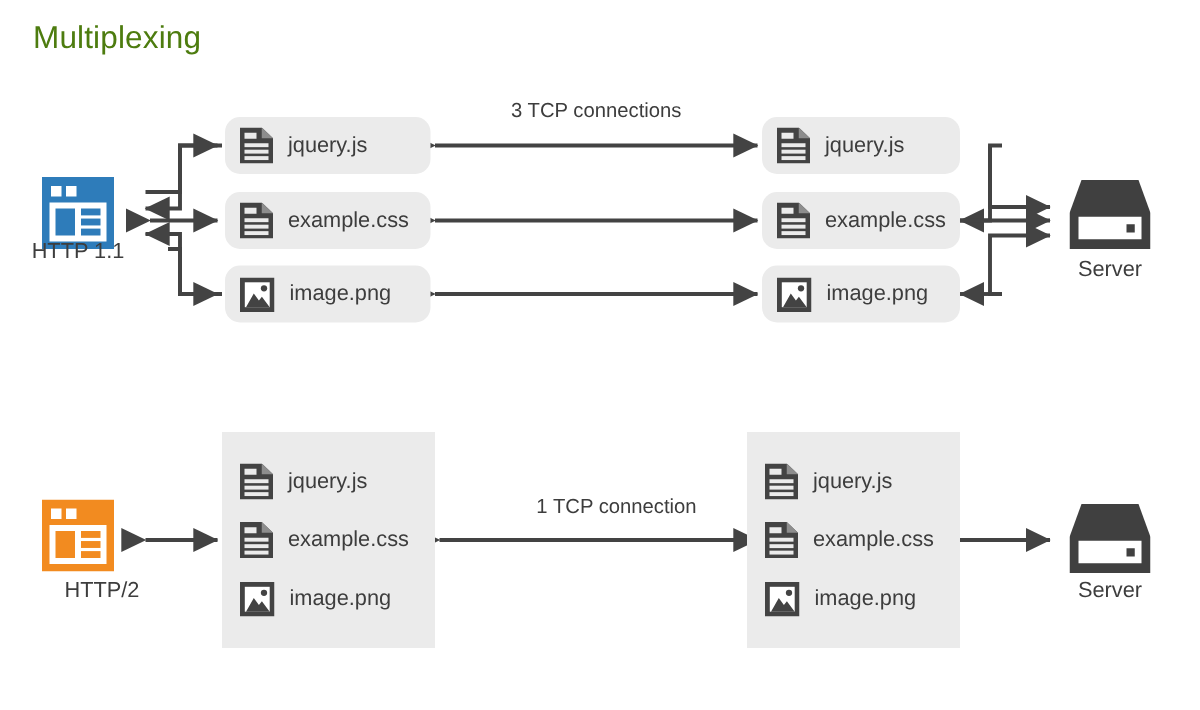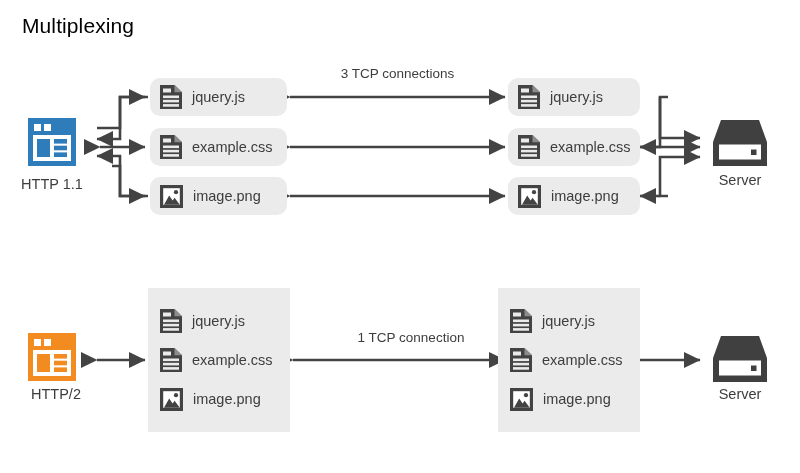--- a/index.html
+++ b/index.html
@@ -22,21 +22,21 @@
     height: 473px;
   }
   .abs { position: absolute; }
 
   
   #page-title {
     left: 22px;
     top: 14px;
     font-size: 21px;
     font-weight: 400;
-    color: #000000;
+    color: #4d7c0f;
     letter-spacing: 0.1px;
     white-space: nowrap;
   }
 
   
   .res-box {
     background: #ebebeb;
     display: flex;
     align-items: center;
     box-sizing: border-box;
@@ -177,21 +177,21 @@
       <rect x="0" y="0" width="48" height="48" fill="#2e7cba"></rect>
       <rect x="6" y="6" width="7" height="7" fill="#ffffff"></rect>
       <rect x="16" y="6" width="7" height="7" fill="#ffffff"></rect>
       <rect x="5" y="17" width="38" height="26" fill="#ffffff"></rect>
       <rect x="9" y="21" width="13" height="18" fill="#2e7cba"></rect>
       <rect x="26" y="21" width="13" height="4.6" fill="#2e7cba"></rect>
       <rect x="26" y="27.7" width="13" height="4.6" fill="#2e7cba"></rect>
       <rect x="26" y="34.4" width="13" height="4.6" fill="#2e7cba"></rect>
     </svg>
   </div>
-  <div class="abs endpoint-label" style="left:0px; top:176px; width:104px;">HTTP 1.1</div>
+  <div class="abs endpoint-label" style="left:0px; top:160px; width:104px;">HTTP 1.1</div>
 
   <div class="abs res-box res-row" style="left:150px; top:78px; width:137px; height:38px;">
     <svg class="icon-svg" width="22" height="24" viewBox="0 0 22 24">
       <path d="M0,0 H14.5 L22,7.2 V24 H0 Z" fill="#434343"></path>
       <path d="M14.5,0 L22,7.2 H14.5 Z" fill="#8d8d8d"></path>
       <rect x="3" y="10.5" width="16" height="2.6" fill="#ebebeb"></rect>
       <rect x="3" y="14.8" width="16" height="2.6" fill="#ebebeb"></rect>
       <rect x="3" y="19.1" width="16" height="2.6" fill="#ebebeb"></rect>
       <rect x="3" y="3.5" width="8" height="4" fill="#ebebeb"></rect>
     </svg>
@@ -270,21 +270,21 @@
       <rect x="0" y="0" width="48" height="48" fill="#f28b20"></rect>
       <rect x="6" y="6" width="7" height="7" fill="#ffffff"></rect>
       <rect x="16" y="6" width="7" height="7" fill="#ffffff"></rect>
       <rect x="5" y="17" width="38" height="26" fill="#ffffff"></rect>
       <rect x="9" y="21" width="13" height="18" fill="#f28b20"></rect>
       <rect x="26" y="21" width="13" height="4.6" fill="#f28b20"></rect>
       <rect x="26" y="27.7" width="13" height="4.6" fill="#f28b20"></rect>
       <rect x="26" y="34.4" width="13" height="4.6" fill="#f28b20"></rect>
     </svg>
   </div>
-  <div class="abs endpoint-label" style="left:4px; top:386px; width:104px;">HTTP/2</div>
+  <div class="abs endpoint-label" style="left:16px; top:386px; width:104px;">HTTP/2</div>
 
   <div class="abs res-stack" style="left:148px; top:288px; width:142px; height:144px;">
     <div class="res-row">
       <svg class="icon-svg" width="22" height="24" viewBox="0 0 22 24">
         <path d="M0,0 H14.5 L22,7.2 V24 H0 Z" fill="#434343"></path>
         <path d="M14.5,0 L22,7.2 H14.5 Z" fill="#8d8d8d"></path>
         <rect x="3" y="10.5" width="16" height="2.6" fill="#ebebeb"></rect>
         <rect x="3" y="14.8" width="16" height="2.6" fill="#ebebeb"></rect>
         <rect x="3" y="19.1" width="16" height="2.6" fill="#ebebeb"></rect>
         <rect x="3" y="3.5" width="8" height="4" fill="#ebebeb"></rect>

